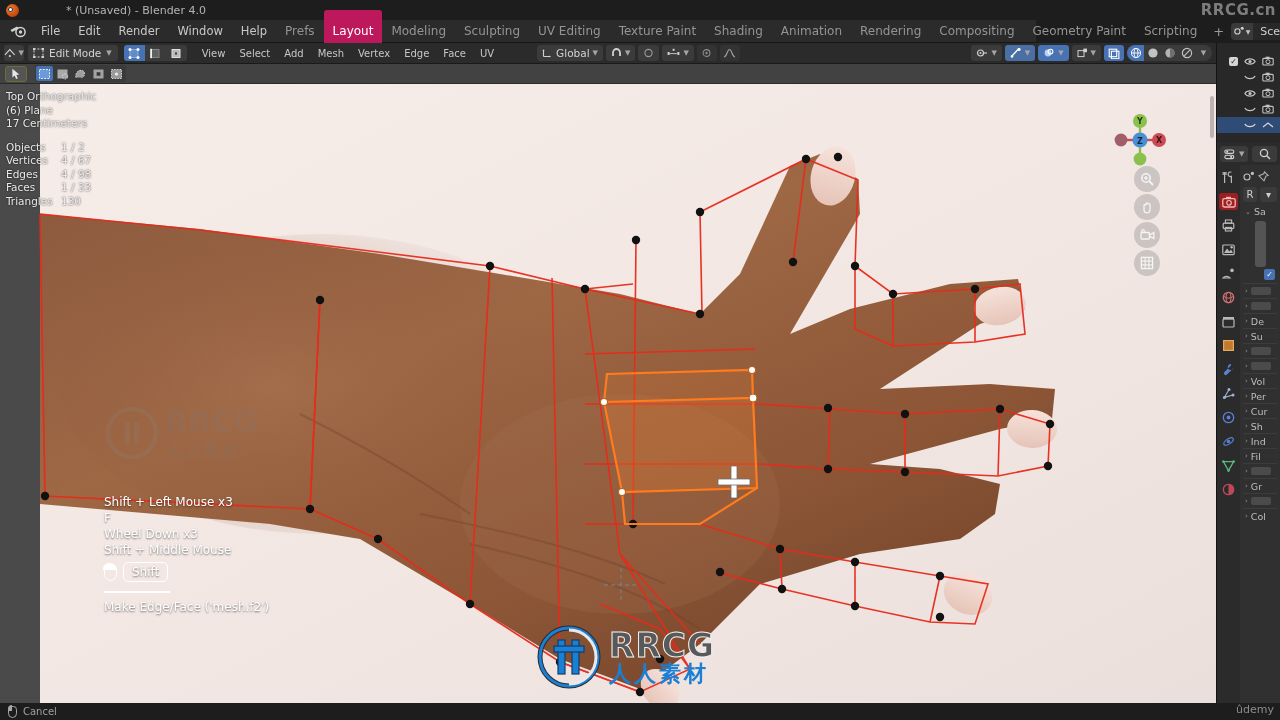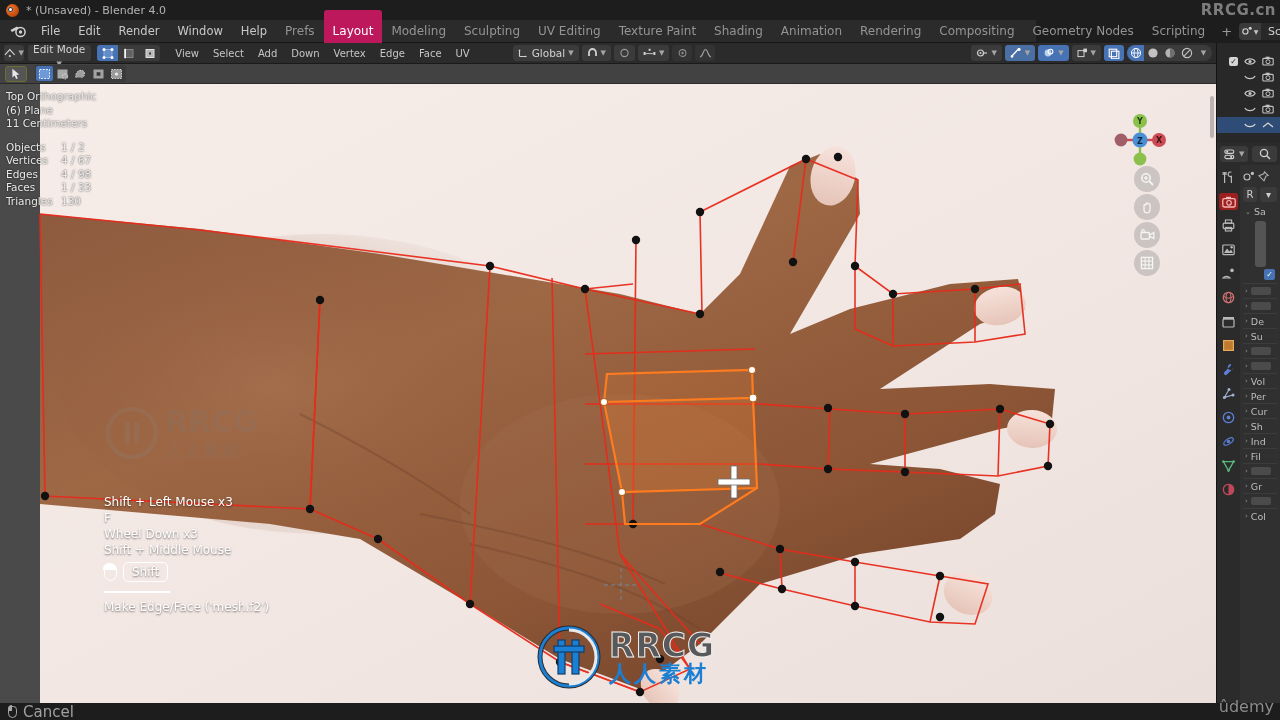--- a/index.html
+++ b/index.html
@@ -9,21 +9,21 @@
     font-size:11px;
     background:#1d1d1d;
     color:#c4c4c4;
     -webkit-font-smoothing:antialiased;
   }
   .app { position:relative; width:1280px; height:720px; }
 
   
   .titlebar {
     position:absolute; left:0; top:0; width:1072px; height:20px;
-    background:#1d1d1d; display:flex; align-items:center; padding-left:6px;
+    background:#1d1d1d; display:flex; align-items:center; padding-left:6px;gap:40px;
   }
   .blender-logo {
     width:13px; height:13px; border-radius:50%;
     background:radial-gradient(circle at 35% 35%,#f4792b,#c2480d 70%);
     position:relative; margin-right:7px; flex:none;
   }
   .blender-logo:after{
     content:""; position:absolute; left:2px; top:3px; width:5px; height:5px;
     border-radius:50%; background:#ffffff; box-shadow:0 0 0 1px #333 inset;
   }
@@ -69,21 +69,21 @@
     position:absolute; left:0; top:43px; width:1216px; height:21px;
     background:#2b2b2b; display:flex; align-items:center; padding:0 4px;
     border-bottom:1px solid #1a1a1a;
   }
   .hbtn {
     height:16px; background:#3b3b3b; border-radius:3px; display:flex;
     align-items:center; justify-content:center; color:#d2d2d2; font-size:10.5px;
     padding:0 5px; gap:3px; flex:none;
   }
   .hbtn.icononly{ width:20px; padding:0; }
-  .mode-sel{ padding:0 6px 0 5px; gap:5px;flex-direction:column; }
+  .mode-sel{ padding:0 6px 0 5px; gap:5px; }
   .caret{ font-size:7px; color:#a5a5a5; }
   .selmode {
     display:flex; background:#3b3b3b; border-radius:3px; overflow:hidden;
     height:16px; margin-left:6px;
   }
   .selmode div{
     width:21px; height:16px; display:flex; align-items:center; justify-content:center;
   }
   .selmode .on{ background:#4772b3; }
   .vp-menu {
@@ -224,21 +224,21 @@
   }
   .chk-blue{
     width:11px; height:11px; background:#4772b3; border-radius:2px; color:#fff;
     font-size:8px; line-height:11px; text-align:center;
   }
 
   
   .statusbar{
     position:absolute; left:0; top:703px; width:1280px; height:17px;
     background:#1d1d1d; display:flex; align-items:center; padding-left:8px;
-    gap:6px; color:#a0a0a0; font-size:15px;
+    gap:6px; color:#a0a0a0; font-size:10px;
   }
   .sb-mouse{
     width:9px; height:12px; border:1.3px solid #a6a6a6; border-radius:4px 4px 5px 5px;
     position:relative;
   }
   .sb-mouse:before{
     content:""; position:absolute; left:-1.3px; top:-1.3px; width:4.5px; height:6px;
     background:#a6a6a6; border-radius:4px 0 0 0;
   }
 
@@ -262,21 +262,21 @@
     position:absolute; left:105px; top:320px; z-index:19; opacity:.18;
     display:flex; align-items:center; gap:6px; pointer-events:none;
   }
   .wm-ghost .g-rrcg{ font-size:30px; font-weight:bold; color:#7b7b7b; }
   .wm-ghost .g-cn{ font-size:17px; font-weight:bold; color:#7b7b7b; letter-spacing:2px;}
   .wm-tr{
     position:absolute; right:4px; top:1px; font-size:15px; font-weight:bold;
     color:#7d7d7d; z-index:30; letter-spacing:.5px;
   }
   .wm-br{
-    position:absolute; right:6px; bottom:4px; font-size:16px; color:#8c8c8c;
+    position:absolute; right:6px; bottom:4px; font-size:11px; color:#8c8c8c;
     z-index:30; font-style:normal;
   }
 </style>
 </head>
 <body>
 
 <div class="app">
 
   <div class="titlebar">
     <div class="blender-logo"></div>
@@ -301,21 +301,21 @@
     <div class="ws-tab">Prefs</div>
     <div class="ws-tab active">Layout</div>
     <div class="ws-tab">Modeling</div>
     <div class="ws-tab">Sculpting</div>
     <div class="ws-tab">UV Editing</div>
     <div class="ws-tab">Texture Paint</div>
     <div class="ws-tab">Shading</div>
     <div class="ws-tab">Animation</div>
     <div class="ws-tab">Rendering</div>
     <div class="ws-tab">Compositing</div>
-    <div class="ws-tab">Geometry Nodes</div>
+    <div class="ws-tab">Geometry Paint</div>
     <div class="ws-tab">Scripting</div>
     <div class="ws-tab plus">+</div>
 
     <div class="tb-right">
       <div class="field-group">
         <div class="fg-icon">
           <svg width="11" height="10" viewBox="0 0 11 10">
             <circle cx="3.4" cy="5.4" r="2.6" fill="none" stroke="#d0d0d0" stroke-width="1.1"></circle>
             <circle cx="8.2" cy="2.2" r="1.5" fill="#d0d0d0"></circle>
           </svg>
@@ -367,21 +367,21 @@
         <svg width="12" height="11" viewBox="0 0 12 11">
           <rect x="2" y="1.5" width="8" height="8" fill="#b9b9b9" stroke="#e0e0e0" stroke-width="1"></rect>
           <rect x="5" y="4.5" width="2" height="2" fill="#3a3a3a"></rect>
         </svg>
       </div>
     </div>
     <div style="width:8px;"></div>
     <div class="vp-menu">View</div>
     <div class="vp-menu">Select</div>
     <div class="vp-menu">Add</div>
-    <div class="vp-menu">Down</div>
+    <div class="vp-menu">Mesh</div>
     <div class="vp-menu">Vertex</div>
     <div class="vp-menu">Edge</div>
     <div class="vp-menu">Face</div>
     <div class="vp-menu">UV</div>
 
     <div style="margin-left:36px;display:flex;align-items:center;gap:3px;">
       <div class="hbtn">
         <svg width="11" height="10" viewBox="0 0 11 10">
           <path d="M1.5 8.5 L1.5 2 M1.5 8.5 L8 8.5" stroke="#d0d0d0" stroke-width="1.1" fill="none"></path>
           <path d="M1.5 1.2 L0.4 3 L2.6 3 Z" fill="#d0d0d0"></path>
@@ -649,21 +649,21 @@
         <circle cx="753" cy="314" r="4"></circle>
           <circle cx="752" cy="286" r="3.6"></circle>
         <circle cx="604" cy="318" r="3.6"></circle>
           <circle cx="622" cy="408" r="3.6"></circle>
       </g>
     </svg>
 
     <div class="stats">
       <div>Top Orthographic</div>
       <div>(6) Plane</div>
-      <div>11 Centimeters</div>
+      <div>17 Centimeters</div>
       <div class="gap"></div>
       <div class="row">
         <span class="k">Objects</span>
         <span>1 / 2</span>
       </div>
       <div class="row">
         <span class="k">Vertices</span>
         <span>4 / 67</span>
       </div>
       <div class="row">

